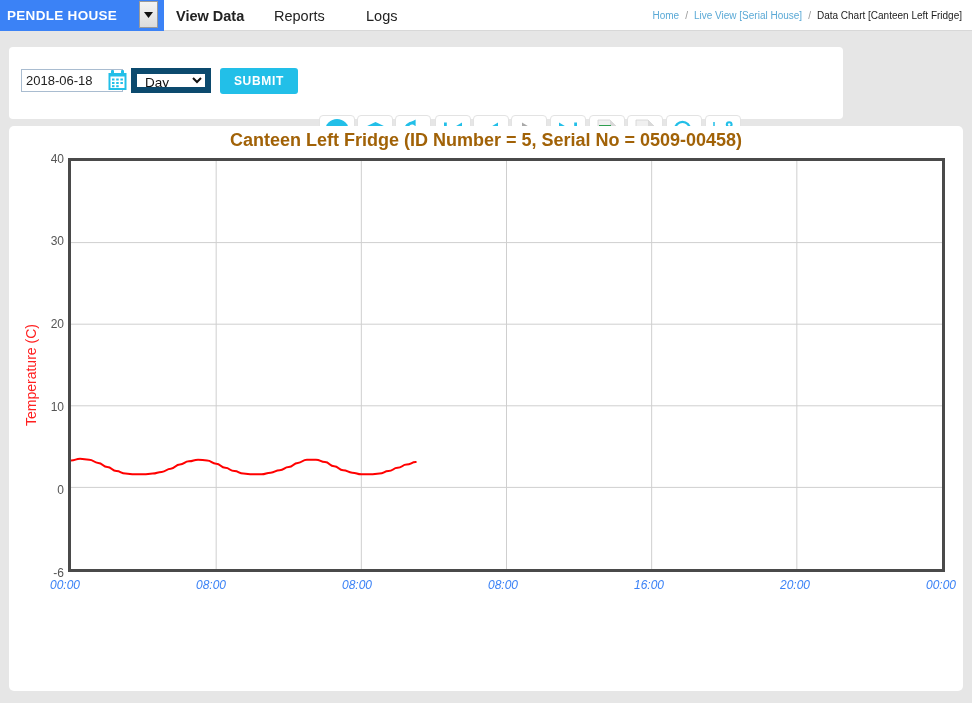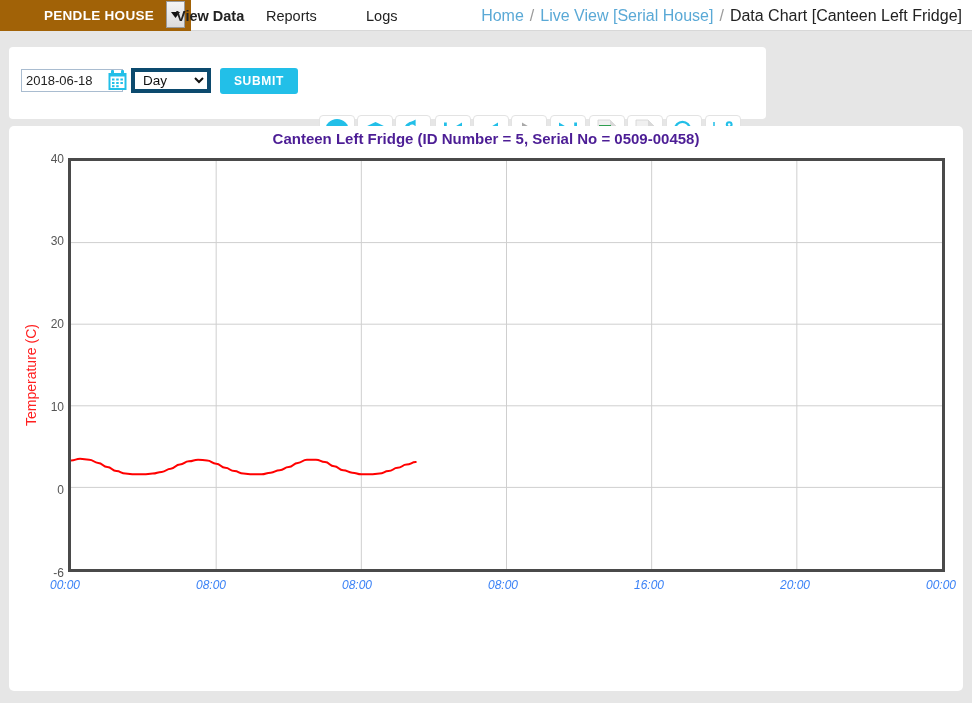--- a/index.html
+++ b/index.html
@@ -13,23 +13,23 @@
 
   
   #topnav {
     position: absolute; left: 0; top: 0;
     width: 972px; height: 31px;
     background: #ffffff;
     border-bottom: 1px solid #d8d8d8;
   }
   #brand-block {
     position: absolute; left: 0; top: 0;
-    width: 191px; height: 31px;
-    background: #a16207;
-    display: flex; align-items: center; justify-content: center;
+    width: 164px; height: 31px;
+    background: #3b82f6;
+    display: flex; align-items: center;
   }
   #brand-label {
     color: #ffffff; font-size: 13.5px; font-weight: bold;
     letter-spacing: .3px; padding-left: 7px;
   }
   #brand-caret {
     position: absolute; right: 6px; top: 1px;
     width: 19px; height: 27px;
     background: linear-gradient(#f4f4f4,#dcdcdc);
     border: 1px solid #9a9a9a;
@@ -37,56 +37,56 @@
   }
   #brand-caret svg { display: block; }
 
   .navtab {
     position: absolute; top: 0; height: 31px;
     display: flex; align-items: center;
     font-size: 14.5px; color: #222;
     cursor: pointer;
   }
   #tab-view-data { left: 176px; font-weight: bold; }
-  #tab-reports   { left: 266px; text-align: right; }
+  #tab-reports   { left: 274px; text-align: right; }
   #tab-logs      { left: 366px; text-align: right; }
 
   #breadcrumb {
     position: absolute; right: 10px; top: 0; height: 31px;
     display: flex; align-items: center;
-    font-size: 16px; white-space: nowrap;
+    font-size: 10px; white-space: nowrap;
   }
   .crumb-link { color: #5aa9d6; cursor: pointer; }
   .crumb-sep  { color: #9a9a9a; margin: 0 6px; }
   .crumb-cur  { color: #222; }
 
   
   #toolbar-card {
     position: absolute; left: 9px; top: 47px;
-    width: 757px; height: 72px;
+    width: 834px; height: 72px;
     background: #ffffff; border-radius: 4px;
   }
   #date-input {
     position: absolute; left: 12px; top: 22px;
     width: 102px; height: 23px;
     border: 1px solid #a9bcd0;
     font-family: "Liberation Sans", sans-serif;
     font-size: 13px; color: #222; padding: 0 4px;
     background: #fff;
   }
   #cal-icon {
     position: absolute; left: 99px; top: 23px;
     width: 19px; height: 21px; cursor: pointer;
   }
   #period-select {
     position: absolute; left: 122px; top: 21px;
     width: 80px; height: 25px;
     font-family: "Liberation Sans", sans-serif;
     font-size: 13.5px; color: #111;
-    border: 4px solid #0c4a6e; background: #fff;
+    border: 6px solid #0c4a6e; background: #fff;
     padding-left: 4px;
   }
   #submit-button {
     position: absolute; left: 211px; top: 21px;
     width: 78px; height: 26px;
     background: #22bfe8; border: none; border-radius: 3px;
     color: #fff; font-size: 12px; font-weight: bold;
     letter-spacing: .7px; cursor: pointer;
     font-family: "Liberation Sans", sans-serif;
   }
@@ -102,21 +102,21 @@
 
   
   #chart-card {
     position: absolute; left: 9px; top: 126px;
     width: 954px; height: 565px;
     background: #ffffff; border-radius: 5px;
   }
   #chart-title {
     position: absolute; left: 0; top: 4px; width: 954px;
     text-align: center;
-    font-size: 15px; font-weight: bold; color: #4c1d95;
+    font-size: 18px; font-weight: bold; color: #a16207;
   }
 
   
   #plot-wrap {
     position: absolute; left: 0; top: 0; width: 954px; height: 470px;
   }
   #ylabel {
     position: absolute; left: 14px; top: 300px;
     transform: rotate(-90deg); transform-origin: left top;
     color: #ff2020; font-size: 14px; white-space: nowrap;

